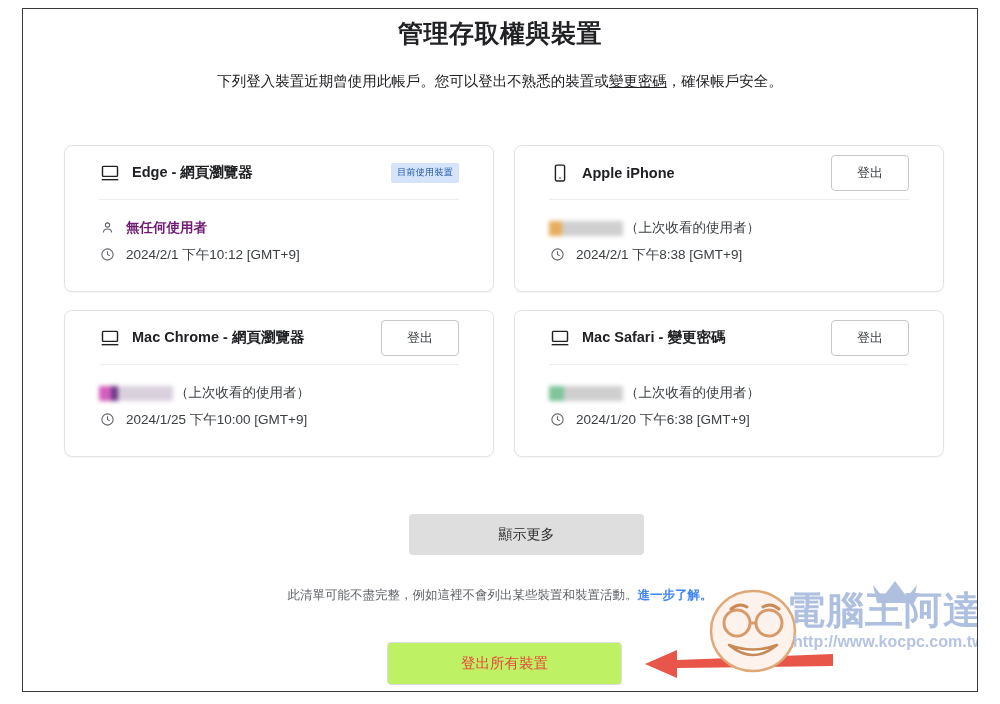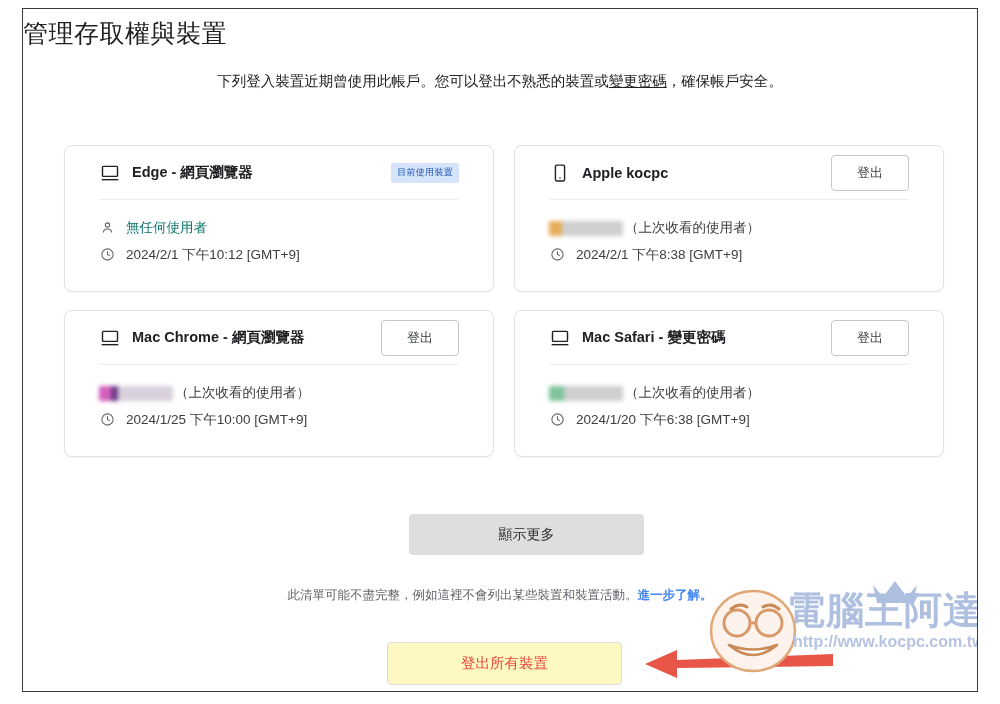--- a/index.html
+++ b/index.html
@@ -18,23 +18,23 @@
     overflow: hidden;
   }
   #page {
     position: relative;
     width: 100%; height: 100%;
     padding: 0;
   }
 
   
   .page-title {
-    text-align: left;
+    text-align: center;
     font-size: 25px;
-    font-weight: 400;
+    font-weight: 700;
     color: #202124;
     margin: 0;
     padding-top: 8px;
     letter-spacing: 0.5px;
   }
   .page-desc {
     margin: 18px auto 0;
     width: 646px;
     text-align: center;
     font-size: 14.5px;
@@ -129,21 +129,21 @@
     border-radius: 1px;
     margin-right: 2px;
     position: relative;
     top: 1px;
     filter: blur(2.2px);
   }
   .redacted.tan    { background: linear-gradient(90deg,#e7ad5a 0 18%, #cfcfcf 18% 100%); }
   .redacted.pink   { background: linear-gradient(90deg,#d45fbe 0 16%, #6b3a86 16% 26%, #d9d0dd 26% 100%); }
   .redacted.green  { background: linear-gradient(90deg,#7fc49b 0 20%, #cfcfcf 20% 100%); }
   .user-suffix { color: #3c4043; text-align: right; }
-  .no-user { color: #0f766e; }
+  .no-user { color: #701a75; font-weight: bold; }
 
   
   .btn-showmore {
     position: absolute;
     left: 386px; top: 505px;
     width: 235px; height: 41px;
     background: #dedede;
     border: none;
     border-radius: 4px;
     font-size: 14px;
@@ -166,21 +166,21 @@
     text-decoration: none;
     cursor: pointer;
     font-weight: bold;
   }
 
   
   .btn-signout-all {
     position: absolute;
     left: 364px; top: 633px;
     width: 235px; height: 43px;
-    background: #fef9c3;
+    background: #bef264;
     border: 1px solid #dadce0;
     border-radius: 4px;
     font-size: 14.5px;
     color: #e8453c;
     cursor: pointer;
     font-family: inherit;
   }
 
   
   .arrow {
@@ -265,21 +265,21 @@
     </div>
 
     <div class="card">
       <div class="card-head">
         <span class="dev-icon">
           <svg width="20" height="20" viewBox="0 0 24 24" fill="none" stroke="currentColor" stroke-width="1.7">
             <rect x="6.5" y="2.5" width="11" height="19" rx="1.6"></rect>
                 <circle cx="12" cy="18" r="0.9" fill="currentColor" stroke="none"></circle>
           </svg>
         </span>
-        <span class="dev-name">Apple kocpc</span>
+        <span class="dev-name">Apple iPhone</span>
         <span class="head-spacer"></span>
         <button class="btn-signout">登出</button>
       </div>
       <div class="card-body">
         <div class="card-row">
           <span class="redacted tan"></span>
           <span class="user-suffix">（上次收看的使用者）</span>
         </div>
         <div class="card-row">
           <span class="row-icon">

